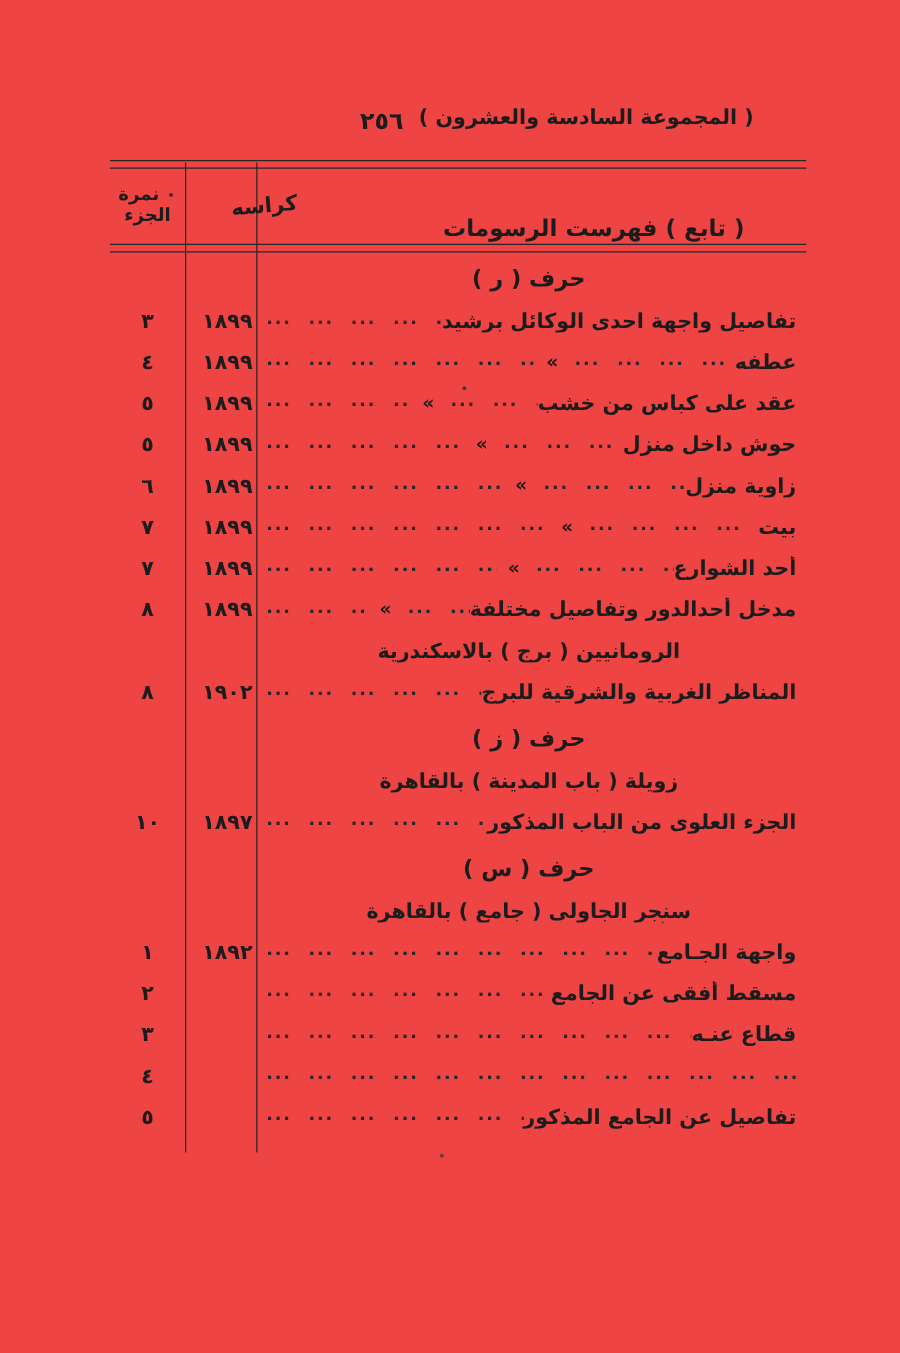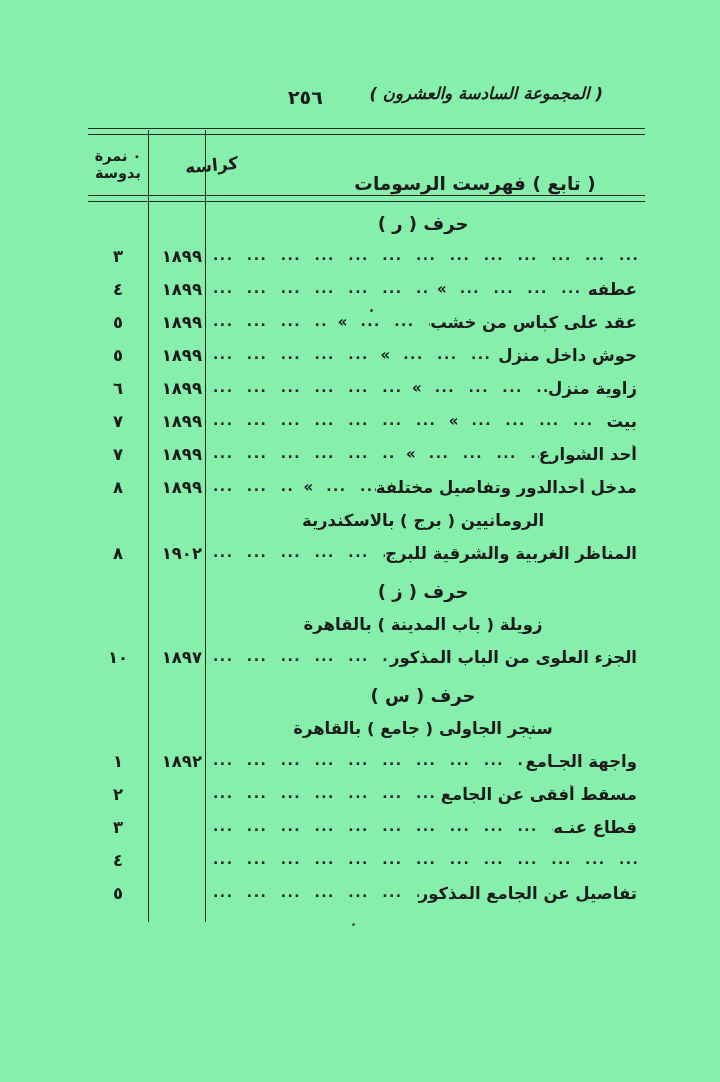--- a/index.html
+++ b/index.html
@@ -1,35 +1,35 @@
 <!DOCTYPE html>
 <html lang="ar"><head>
 <meta charset="utf-8">
 <style>
   html,body{margin:0;padding:0;}
   body{background:#e8e8e6;font-family:"DejaVu Sans", sans-serif;}
   .sheet{
     position:relative;
     width:720px;height:1082px;
     margin:0 auto;
-    background:#86efac;
+    background:#ef4444;
     color:#1c1c1c;
     overflow:hidden;
     direction:ltr;
   }
   
   .page-header{position:absolute;top:84px;left:0;width:720px;height:32px;}
   .page-num{
     position:absolute;left:288px;top:2px;
     font-size:19px;font-weight:bold;letter-spacing:1px;
   }
   .collection-note{
     position:absolute;left:398px;top:0;width:205px;
     text-align:center;direction:rtl;white-space:nowrap;
-    font-size:16.5px;font-weight:bold;font-style:italic;
+    font-size:16.5px;font-weight:bold;
   }
   
   .tbl{position:absolute;left:88px;top:128px;width:557px;height:810px;}
   .double-rule{height:5px;border-top:1.7px solid #262626;border-bottom:1.1px solid #262626;}
   .vline{position:absolute;width:1.4px;background:#262626;top:2px;height:792px;}
   .vline.v1{left:60px;}
   .vline.v2{left:117px;}
   .grid-row{display:grid;grid-template-columns:60px 57px 1fr;}
   
   .thead{height:60px;align-items:center;gap:35px;}
@@ -90,40 +90,41 @@
   <div class="tbl">
 
     <div class="double-rule"></div>
 
     <div class="vline v1"></div>
     <div class="vline v2"></div>
 
     <div class="grid-row thead">
       <div class="th-plate">
         <div>٠ نمرة</div>
-        <div>بدوسة</div>
+        <div>الجزء</div>
       </div>
       <div class="th-notebook">كراسه</div>
       <div class="th-title">( تابع ) فهرست الرسومات</div>
     </div>
 
     <div class="double-rule"></div>
 
     <div id="table-body">
         <div class="grid-row row section">
           <div class="c1"></div>
           <div class="c2"></div>
           <div class="c3 center">
             <span class="sec-text">حرف ( ر )</span>
           </div>
         </div>
         <div class="grid-row row entry">
           <div class="c1"><span>٣</span></div>
           <div class="c2"><span>١٨٩٩</span></div>
           <div class="c3">
+            <span class="desc">تفاصيل واجهة احدى الوكائل برشيد</span>
             <span class="dots dfill">... ... ... ... ... ... ... ... ... ... ... ... ... ... ... ... ... ... ... ... ... ... ... ... ... ... ... ... ... ...</span>
           </div>
         </div>
         <div class="grid-row row entry">
           <div class="c1"><span>٤</span></div>
           <div class="c2"><span>١٨٩٩</span></div>
           <div class="c3">
             <span class="desc">عطفه</span>
             <span class="dots d1">... ... ... ... ... ... ... ... ... ... ... ... ... ... ... ... ... ... ... ... ... ... ... ... ... ... ... ... ... ...</span>
             <span class="ditto">»</span>

